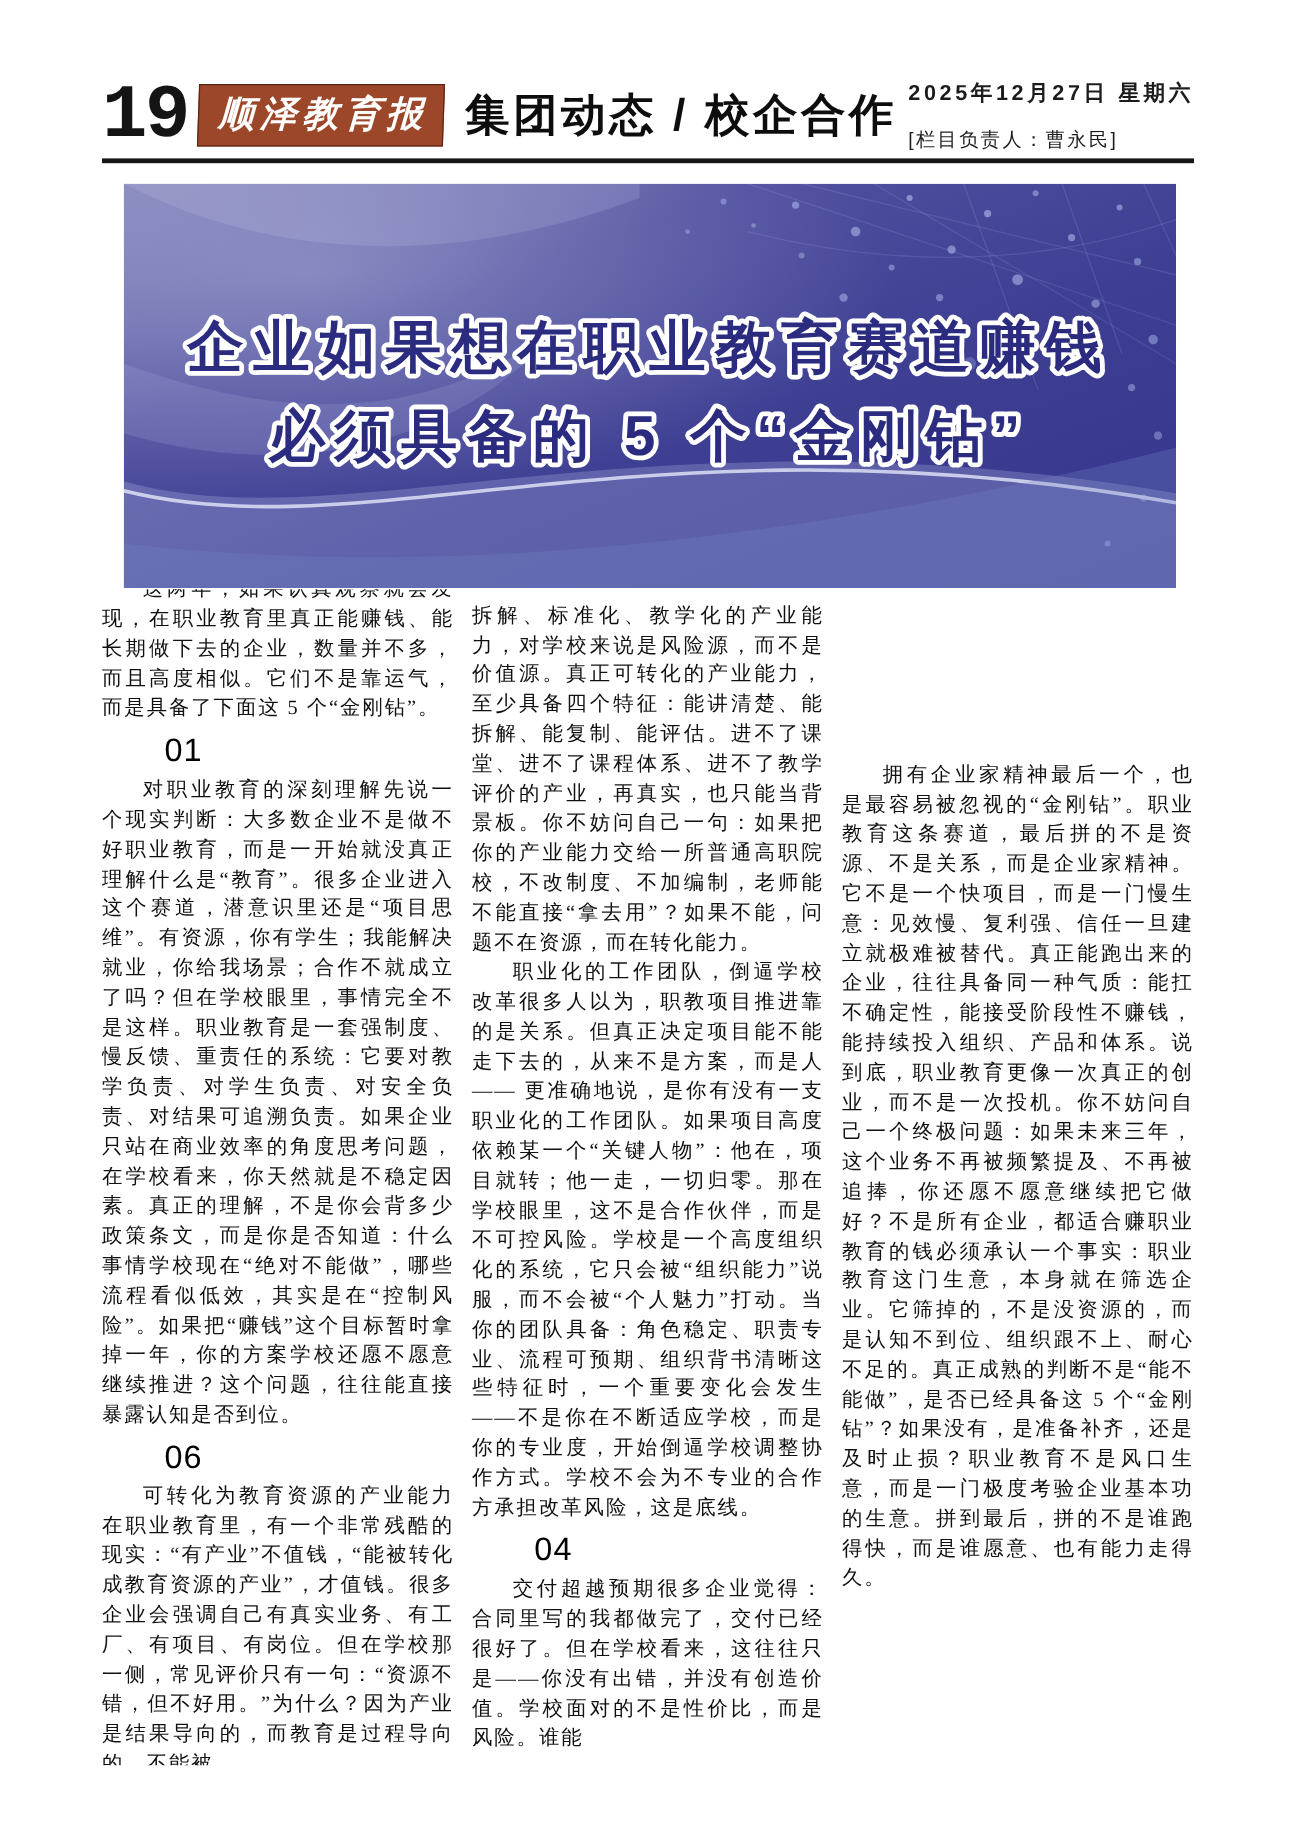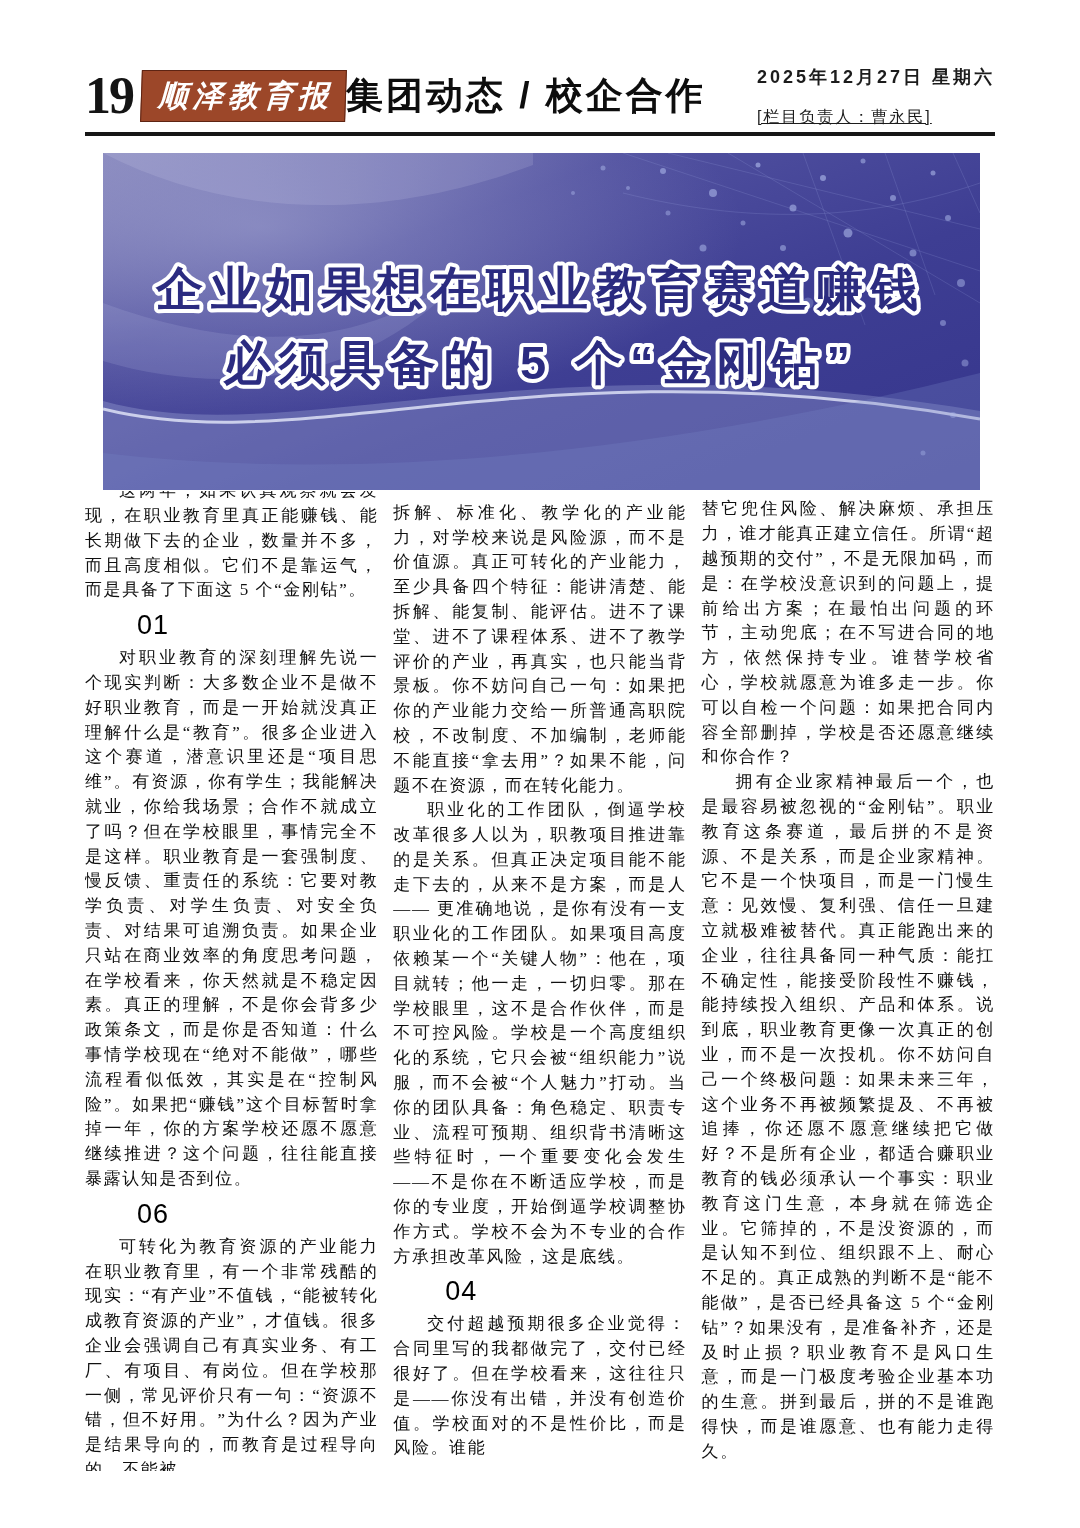--- a/index.html
+++ b/index.html
@@ -8,45 +8,46 @@
     background:#ffffff; overflow:hidden;
     font-family:"Liberation Serif","DejaVu Serif",serif;
     color:#111;
   }
   
   .header {
     position:absolute; left:85px; top:66px; width:910px; height:60px;
     display:flex; align-items:center;
   }
   .page-num {
-    font-family:Liberation Serif, serif;
-    font-weight:bold; font-size:52px; line-height:1; letter-spacing:-2px;
+    font-family:Liberation Mono, monospace;
+    font-weight:bold; font-size:63px; line-height:1; letter-spacing:-2px;
     color:#141414;
   }
   .masthead {
     margin-left:8px;
     background:#9c4729; color:#fff;
     font-family:"DejaVu Serif",serif; font-weight:bold; font-style:italic;
     font-size:30px; line-height:1; letter-spacing:5px;
     padding:10px 12px 10px 16px;
     transform:skewX(-2deg);
     border:1px solid #5e2413;
   }
   .section-title {
+    margin-left:18px;
     font-family:"Liberation Sans","DejaVu Sans",sans-serif;
     font-weight:900; font-size:37px; letter-spacing:3px; color:#0d0d0d;
     white-space:nowrap;
   }
   .date-block {
     margin-left:auto; text-align:left;
     font-family:"Liberation Sans","DejaVu Sans",sans-serif;
     color:#1c1c1c;
   }
   .date-line1 { font-size:18px; letter-spacing:3px; font-weight:600; }
-  .date-line2 { font-size:16px; letter-spacing:2px; margin-top:18px;text-decoration:underline; }
+  .date-line2 { font-size:16px; letter-spacing:2px; margin-top:18px; }
   .header-rule {
     position:absolute; left:85px; top:132px; width:910px; height:4px;
     background:#161616;
   }
   
   .banner {
     position:absolute; left:103px; top:141px; width:877px; height:337px;
     overflow:hidden;
     margin-top:12px;
   }
@@ -163,18 +164,17 @@
         <div class="sec-num">06</div>
         <p class="para">可转化为教育资源的产业能力在职业教育里，有一个非常残酷的现实：“有产业”不值钱，“能被转化成教育资源的产业”，才值钱。很多企业会强调自己有真实业务、有工厂、有项目、有岗位。但在学校那一侧，常见评价只有一句：“资源不错，但不好用。”为什么？因为产业是结果导向的，而教育是过程导向的。不能被</p>
       </div>
     <div class="column">
         <p class="para no-indent">拆解、标准化、教学化的产业能力，对学校来说是风险源，而不是价值源。真正可转化的产业能力，至少具备四个特征：能讲清楚、能拆解、能复制、能评估。进不了课堂、进不了课程体系、进不了教学评价的产业，再真实，也只能当背景板。你不妨问自己一句：如果把你的产业能力交给一所普通高职院校，不改制度、不加编制，老师能不能直接“拿去用”？如果不能，问题不在资源，而在转化能力。</p>
         <p class="para">职业化的工作团队，倒逼学校改革很多人以为，职教项目推进靠的是关系。但真正决定项目能不能走下去的，从来不是方案，而是人—— 更准确地说，是你有没有一支职业化的工作团队。如果项目高度依赖某一个“关键人物”：他在，项目就转；他一走，一切归零。那在学校眼里，这不是合作伙伴，而是不可控风险。学校是一个高度组织化的系统，它只会被“组织能力”说服，而不会被“个人魅力”打动。当你的团队具备：角色稳定、职责专业、流程可预期、组织背书清晰这些特征时，一个重要变化会发生——不是你在不断适应学校，而是你的专业度，开始倒逼学校调整协作方式。学校不会为不专业的合作方承担改革风险，这是底线。</p>
         <div class="sec-num">04</div>
         <p class="para">交付超越预期很多企业觉得：合同里写的我都做完了，交付已经很好了。但在学校看来，这往往只是——你没有出错，并没有创造价值。学校面对的不是性价比，而是风险。谁能</p>
       </div>
     <div class="column">
-        <p class="para no-indent">替它兜住风险、解决麻烦、承担压力，谁才能真正建立信任。所谓“超越预期的交付”，不是无限加码，而是：在学校没意识到的问题上，提前给出方案；在最怕出问题的环节，主动兜底；在不写进合同的地方，依然保持专业。谁替学校省心，学校就愿意为谁多走一步。你可以自检一个问题：如果把合同内容全部删掉，学校是否还愿意继续和你合作？</p>
         <p class="para">拥有企业家精神最后一个，也是最容易被忽视的“金刚钻”。职业教育这条赛道，最后拼的不是资源、不是关系，而是企业家精神。它不是一个快项目，而是一门慢生意：见效慢、复利强、信任一旦建立就极难被替代。真正能跑出来的企业，往往具备同一种气质：能扛不确定性，能接受阶段性不赚钱，能持续投入组织、产品和体系。说到底，职业教育更像一次真正的创业，而不是一次投机。你不妨问自己一个终极问题：如果未来三年，这个业务不再被频繁提及、不再被追捧，你还愿不愿意继续把它做好？不是所有企业，都适合赚职业教育的钱必须承认一个事实：职业教育这门生意，本身就在筛选企业。它筛掉的，不是没资源的，而是认知不到位、组织跟不上、耐心不足的。真正成熟的判断不是“能不能做”，是否已经具备这 5 个“金刚钻”？如果没有，是准备补齐，还是及时止损？职业教育不是风口生意，而是一门极度考验企业基本功的生意。拼到最后，拼的不是谁跑得快，而是谁愿意、也有能力走得久。</p>
       </div>
   </div>
 
 </div>
 
 </body></html>

